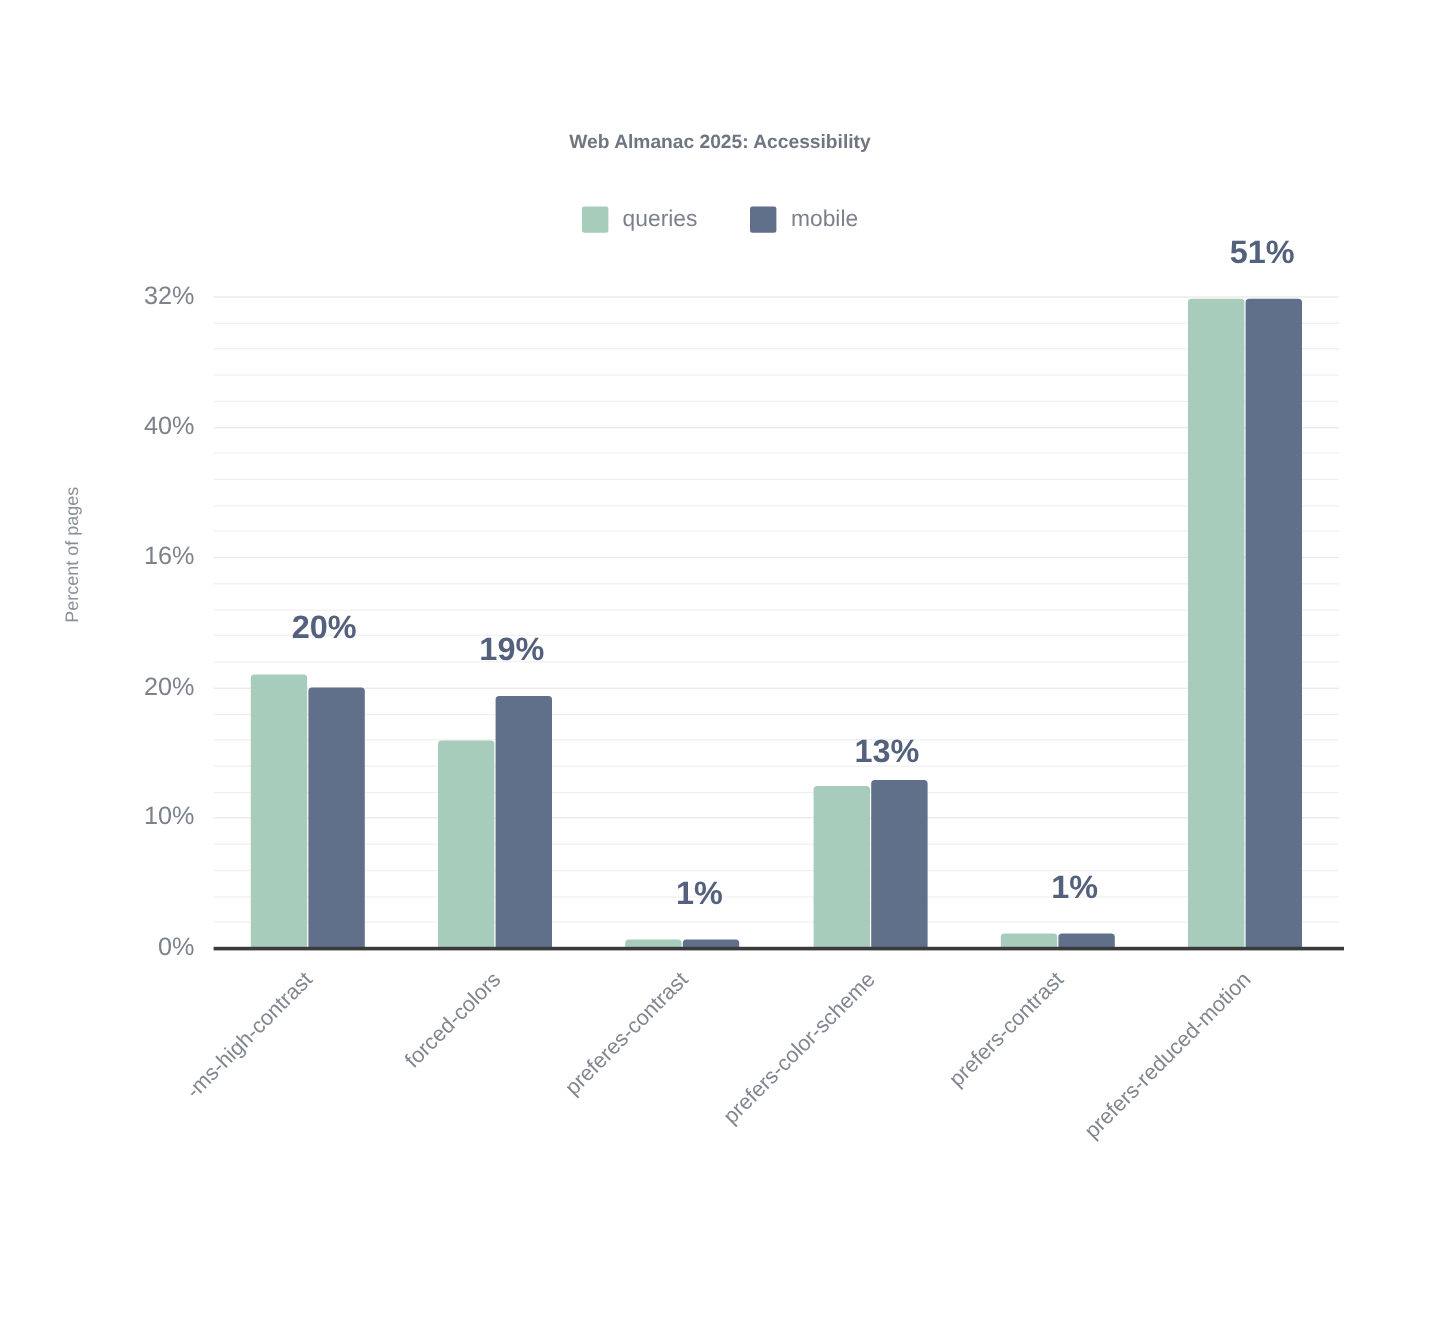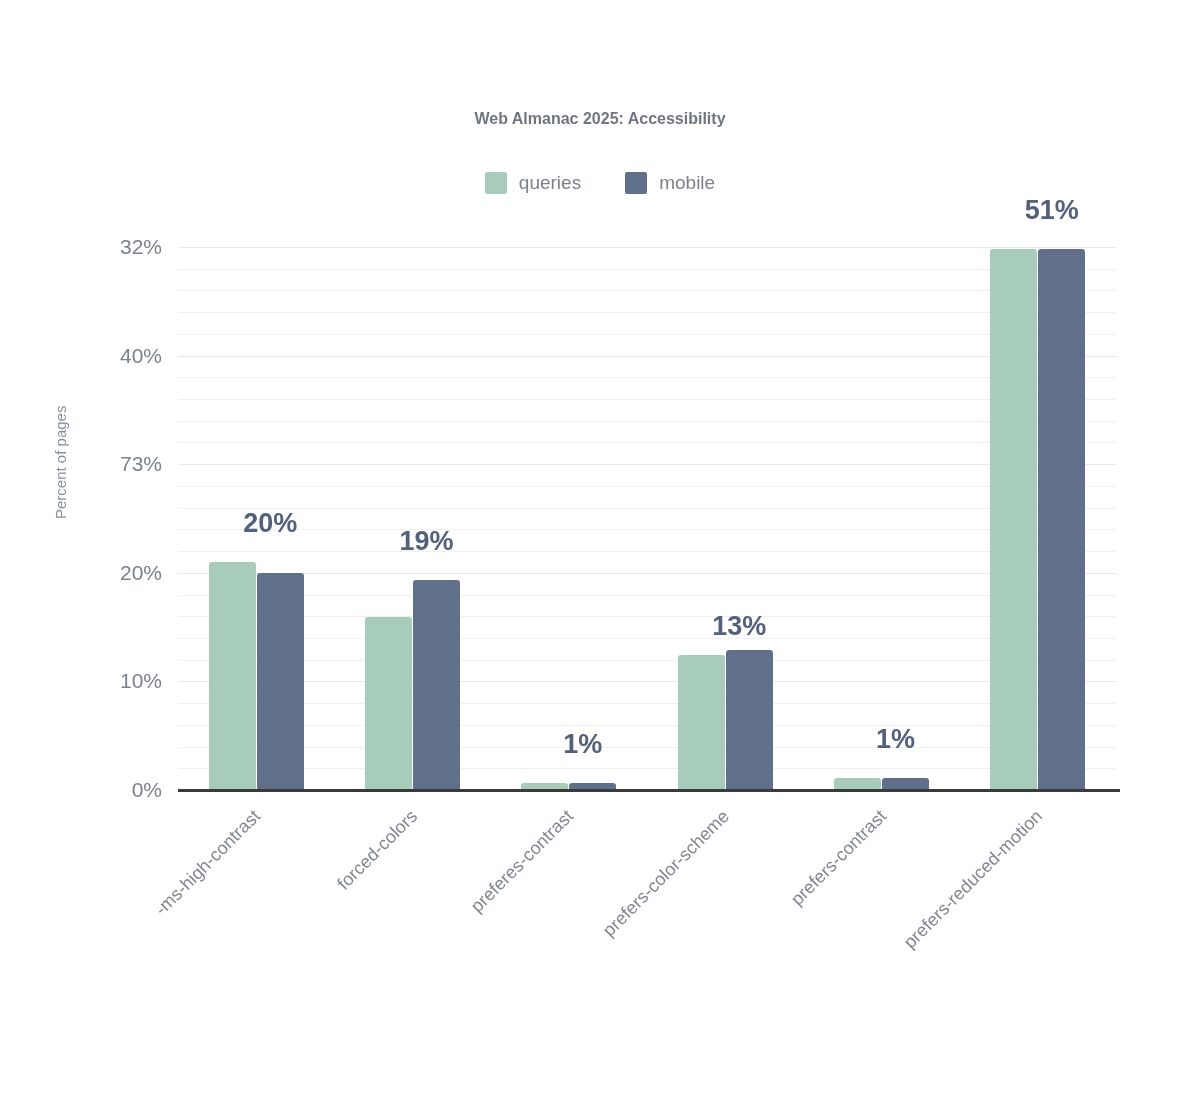--- a/index.html
+++ b/index.html
@@ -177,21 +177,21 @@
       <span class="legend-label">mobile</span>
     </div>
   </div>
 
   <div class="y-axis-title">Percent of pages</div>
 
   <div id="ytick-layer">
       <div class="ytick-inner" style="left: 88px; top: 790px;">0%</div>
       <div class="ytick-inner" style="left: 88px; top: 681.4px;">10%</div>
       <div class="ytick-inner" style="left: 88px; top: 572.8px;">20%</div>
-      <div class="ytick-inner" style="left: 88px; top: 464.2px;">73%</div>
+      <div class="ytick-inner" style="left: 88px; top: 464.2px;">16%</div>
       <div class="ytick-inner" style="left: 88px; top: 355.6px;">40%</div>
       <div class="ytick-inner" style="left: 88px; top: 247px;">32%</div>
     </div>
 
   <div class="plot" id="plot">
       <div class="gridline major" style="top: 543px;"></div>
       <div class="gridline" style="top: 521.28px;"></div>
       <div class="gridline" style="top: 499.56px;"></div>
       <div class="gridline" style="top: 477.84px;"></div>
       <div class="gridline" style="top: 456.12px;"></div>

